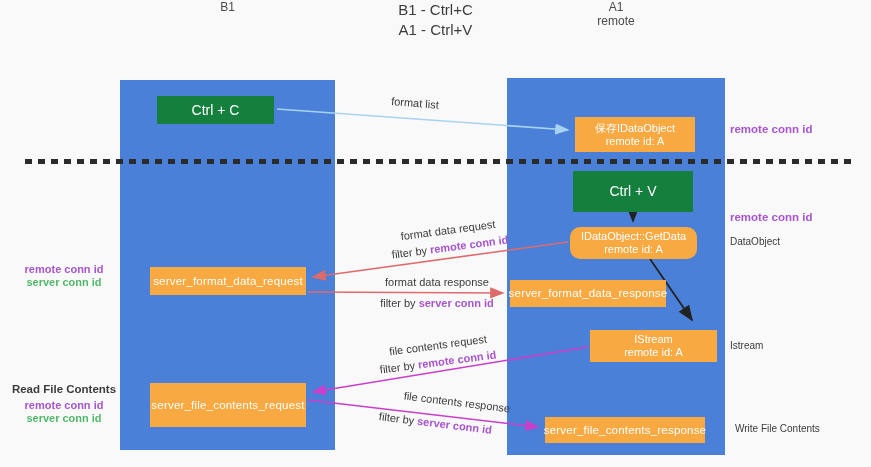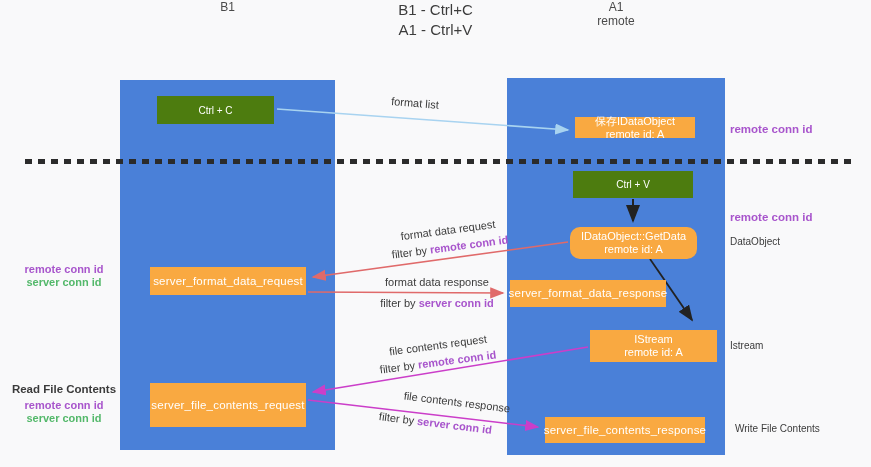--- a/index.html
+++ b/index.html
@@ -34,21 +34,21 @@
     z-index:5;
   }
   svg.arrows { left:0; top:0; z-index:3; pointer-events:none; }
   .node {
     z-index:4;
     display:flex; flex-direction:column; align-items:center; justify-content:center;
     color:#fff; text-align:center;
     font-size:11px; line-height:13px;
   }
   .node.orange { background:#f9a941; }
-  .node.green  { background:#4d7c0f; font-size:10px; }
+  .node.green  { background:#15803d; font-size:14px; }
   .node .msg { font-size:11.5px; letter-spacing:0.2px; }
   .flow-label {
     z-index:4; text-align:center;
     font-size:11px; color:#3b3b3b; white-space:nowrap;
   }
   .side-label { z-index:4; font-size:10px; color:#3b3b3b; white-space:nowrap; }
   .conn-purple { color:#a855cc; font-weight:bold; font-size:11.5px; }
   .conn-green  { color:#53b86a; font-weight:bold; font-size:11.5px; }
   .filter-purple { color:#a855cc; font-weight:bold; margin-left:3px; }
   .small-stack { text-align:center; line-height:13px; z-index:4; }
@@ -98,26 +98,26 @@
     <line x1="588" y1="347" x2="313" y2="392" stroke="#cb3ec9" stroke-width="1.6" marker-end="url(#m-mag)"></line>
     <line x1="308" y1="400" x2="538" y2="427" stroke="#cb3ec9" stroke-width="1.6" marker-end="url(#m-mag)"></line>
   </svg>
 
   <div class="abs dashline"></div>
 
   <div class="abs node green" style="left:157px;top:96px;width:117px;height:28px;">
     <div>Ctrl + C</div>
   </div>
 
-  <div class="abs node orange" style="left:575px;top:117px;width:120px;height:21px;">
+  <div class="abs node orange" style="left:575px;top:117px;width:120px;height:35px;">
     <div>保存IDataObject</div>
     <div>remote id: A</div>
   </div>
 
-  <div class="abs node green" style="left:573px;top:171px;width:120px;height:27px;text-align:right;">
+  <div class="abs node green" style="left:573px;top:171px;width:120px;height:41px;text-align:right;">
     <div>Ctrl + V</div>
   </div>
 
   <div class="abs node orange" style="left:570px;top:227px;width:127px;height:32px;border-radius:10px;">
     <div>IDataObject::GetData</div>
     <div>remote id: A</div>
   </div>
 
   <div class="abs node orange" style="left:150px;top:267px;width:156px;height:28px;">
     <div class="msg">server_format_data_request</div>

